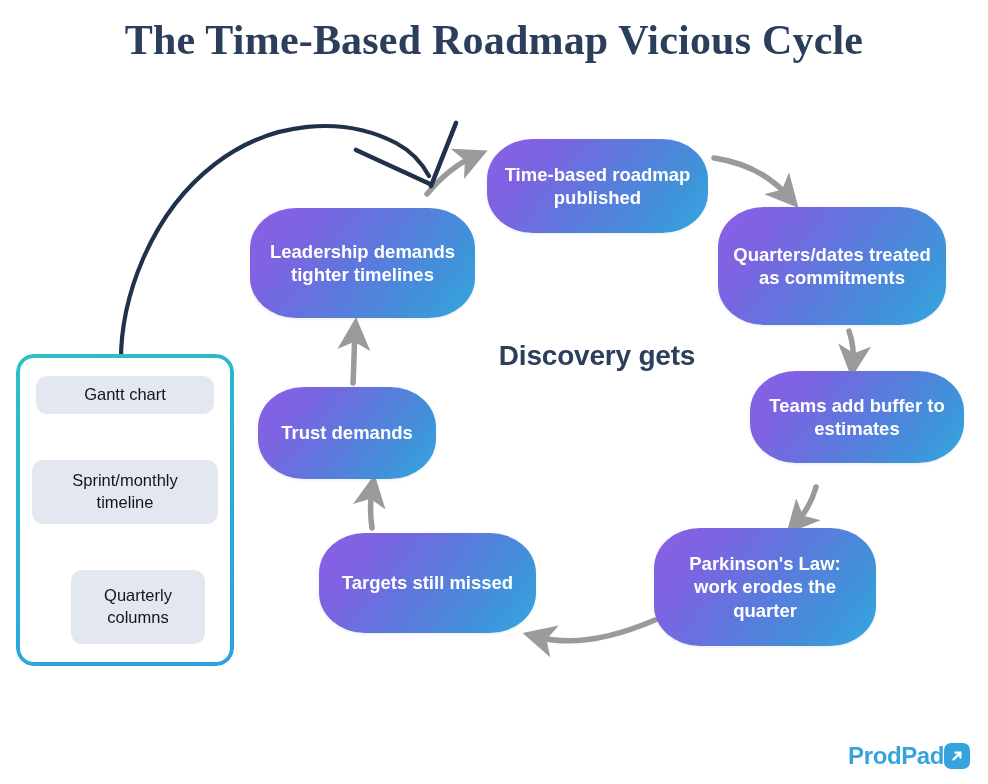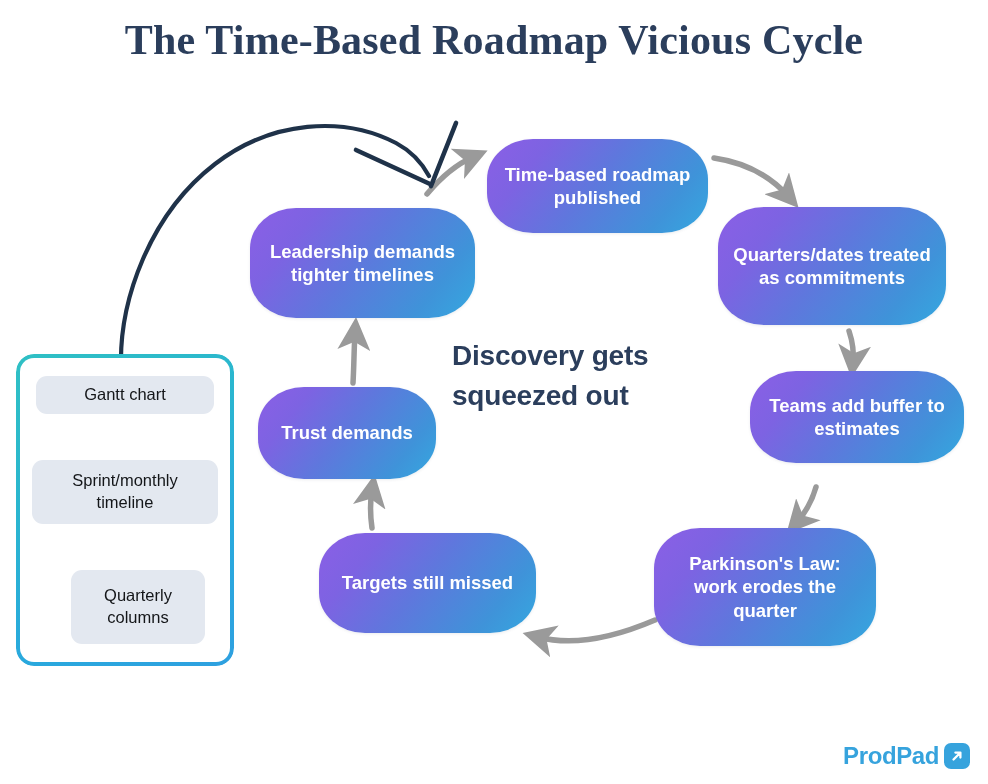--- a/index.html
+++ b/index.html
@@ -64,20 +64,21 @@
   #node-targets-missed { left: 319px; top: 533px; width: 217px; height: 100px; }
   #node-trust-erodes { left: 258px; top: 387px; width: 178px; height: 92px; }
   #node-leadership-timelines { left: 250px; top: 208px; width: 225px; height: 110px; }
 
   
   #center-caption {
     position: absolute;
     left: 452px;
     top: 336px;
     width: 290px;
+    text-align: center;
     color: #2b3e5c;
     font-size: 28px;
     font-weight: 700;
     line-height: 1.42;
     letter-spacing: -0.2px;
   }
 
   
   #artifacts-panel {
     position: absolute;
@@ -127,21 +128,20 @@
   #artifact-chip-1 { width: 186px; height: 64px; }
   #artifact-chip-2 { width: 134px; height: 74px; margin-left: 26px; }
 
   
   #brand-logo {
     position: absolute;
     right: 18px;
     bottom: 14px;
     display: flex;
     align-items: center;
-    gap: 5px;
   }
   #brand-wordmark {
     font-size: 24px;
     font-weight: 700;
     color: #36a3dd;
     letter-spacing: -0.4px;
   }
   #brand-mark {
     width: 26px;
     height: 26px;
@@ -192,21 +192,20 @@
 <div class="node" id="node-parkinsons-law">Parkinson's Law: work erodes the quarter</div>
 
 <div class="node" id="node-targets-missed">Targets still missed</div>
 
 <div class="node" id="node-trust-erodes">Trust demands</div>
 
 <div class="node" id="node-leadership-timelines">Leadership demands tighter timelines</div>
 
 <div id="center-caption">
   <div>Discovery gets</div>
-  <div>squeezed out</div>
 </div>
 
 <div id="artifacts-panel">
   <div class="artifact-chip" id="artifact-chip-0">Gantt chart</div>
   <div class="artifact-chip" id="artifact-chip-1">Sprint/monthly timeline</div>
   <div class="artifact-chip" id="artifact-chip-2">Quarterly columns</div>
 </div>
 <div id="artifacts-panel-border"></div>
 
 <div id="brand-logo">

